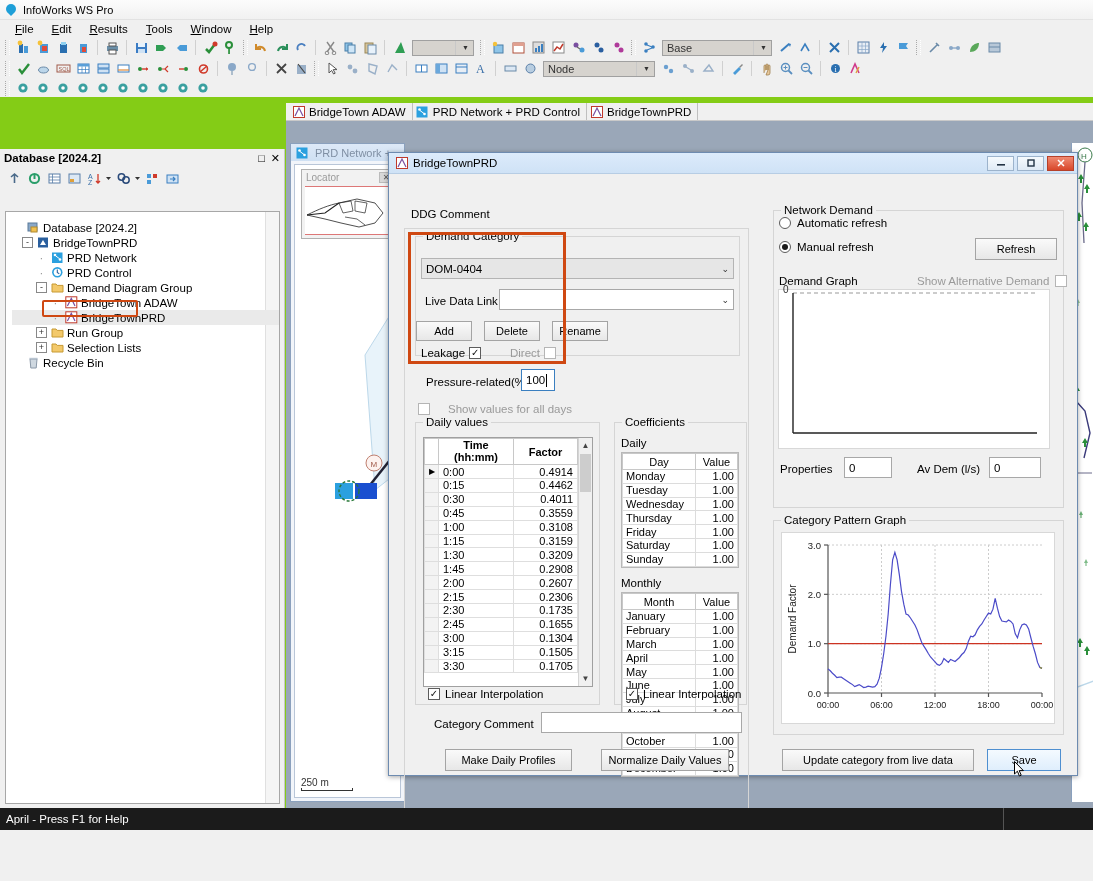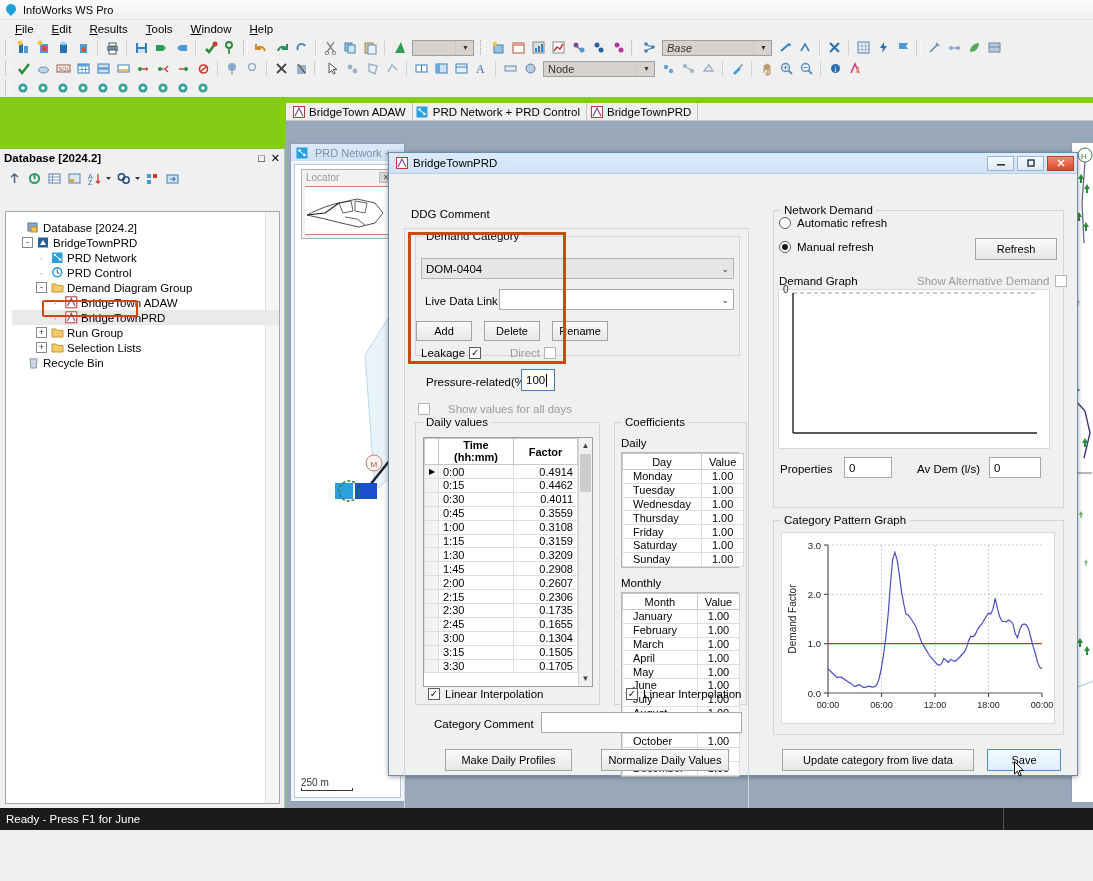--- a/index.html
+++ b/index.html
@@ -119,21 +119,21 @@
 
   .chk { width:12px; height:12px; border:1px solid #5c5c5c; background:#fff; display:inline-flex;
          align-items:center; justify-content:center; font-size:10px; line-height:10px; color:#111; }
   .chk.dis { border-color:#b5b5b5; }
   .radio { width:12px; height:12px; border:1px solid #5c5c5c; border-radius:50%; background:#fff;
            display:inline-flex; align-items:center; justify-content:center; }
   .radio .dot { width:6px; height:6px; border-radius:50%; background:#1a1a1a; }
 
   table.grid { border-collapse:collapse; width:100%; font-size:11px; background:#fff; }
   table.grid th { background:#fff; border:1px solid #c8c8c8; font-weight:normal; height:16px; padding:0 3px; }
-  table.grid td { border:1px solid #dcdcdc; height:13.8px; padding:0 10px; }
+  table.grid td { border:1px solid #dcdcdc; height:13.8px; padding:0 3px; }
   td.num { text-align:right; }
 
   .dvbox { position:absolute; border:1px solid #a0a0a0; background:#fff; overflow:hidden; }
   .dv-scroll { position:absolute; right:0; top:0; bottom:0; width:14px; background:#f0f0f0; border-left:1px solid #d4d4d4; }
   .dv-thumb { position:absolute; left:1px; right:1px; top:16px; height:38px; background:#cdcdcd; }
   .dv-arr { position:absolute; left:0; right:0; height:15px; display:flex; align-items:center; justify-content:center;
             font-size:8px; color:#444; background:#f0f0f0;}
   table.dv { border-collapse:collapse; width:calc(100% - 14px); font-size:11px; table-layout:fixed; }
   table.dv th { border:1px solid #c8c8c8; font-weight:bold; font-size:11px; background:#fff; padding:1px 2px;}
   table.dv td { border:1px solid #dedede; height:13.9px; padding:0 4px; font-size:11px; }
@@ -332,21 +332,21 @@
       </span>
     <span class="grip"></span>
     <span class="ico">
         <svg width="15" height="15">
           <circle cx="4" cy="4" r="1.8" fill="#3a7fc0"></circle>
           <circle cx="4" cy="11" r="1.8" fill="#3a7fc0"></circle>
           <circle cx="11" cy="7" r="1.8" fill="#3a7fc0"></circle>
           <path d="M5 5l5 2M5 10l5-2" stroke="#3a7fc0" stroke-width="1.2"></path>
         </svg>
       </span>
-    <span class="tbcombo grey" style="width:110px;font-style:italic;">
+    <span class="tbcombo grey" style="width:110px;">
       <span class="cv">Base</span>
       <span class="arw">▼</span>
     </span>
     <span class="ico">
         <svg width="15" height="15">
           <path d="M3 11l8-7" stroke="#3a7fc0" stroke-width="2"></path>
           <path d="M10 3l3 1-1 3" fill="#3a7fc0"></path>
         </svg>
       </span>
     <span class="ico">
@@ -1345,17 +1345,17 @@
             <path d="M0.5,0.5 L0.5,13 L3.4,10.2 L5.4,15 L7.2,14.2 L5.2,9.6 L9.4,9.6 Z" fill="#fff" stroke="#000" stroke-width="1"></path>
           </svg>
 
         </div>
       </div>
 
     </div>
   </div>
 
   <div class="statusbar">
-    <span>Ready - Press F1 for June</span>
+    <span>April - Press F1 for Help</span>
     <span class="seg"></span>
   </div>
 
 </div>
 
 </body></html>

